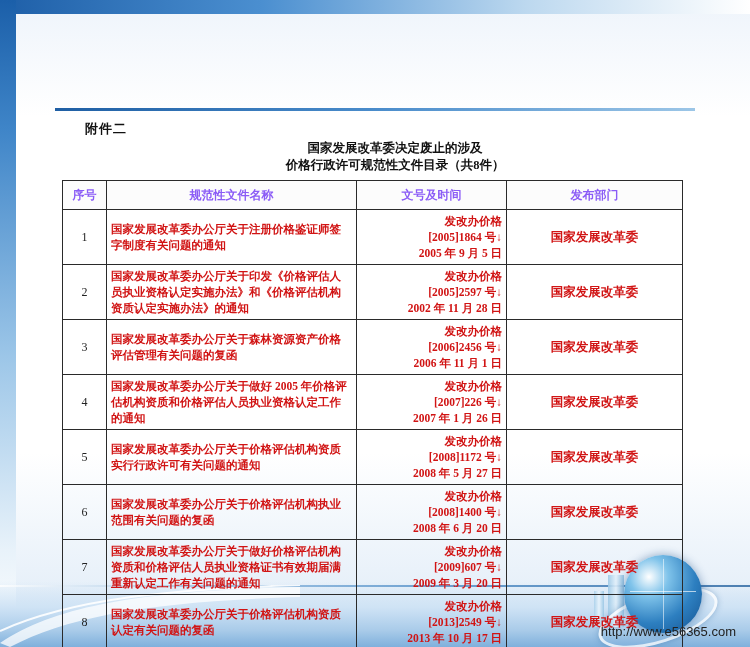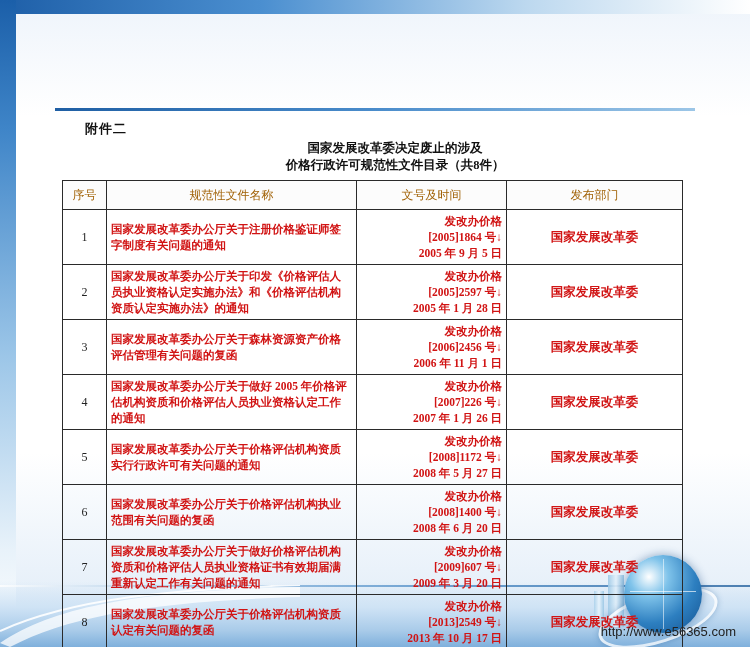--- a/index.html
+++ b/index.html
@@ -104,21 +104,21 @@
   table{
     border-collapse:collapse;width:620px;margin-top:6px;
     table-layout:fixed;
   }
   th,td{
     border:1px solid #2a2a2a;
     vertical-align:middle;
     padding:3px 4px;
   }
   thead th{
-    font-size:12px;font-weight:normal;color:#a16207;text-align:center;
+    font-size:12px;font-weight:bold;color:#8b5cf6;text-align:center;
     height:22px;
     background:#fcfcfc;
   }
   col.c1{width:44px;}
   col.c2{width:250px;}
   col.c3{width:150px;}
   col.c4{width:176px;}
   td.idx{
     text-align:center;font-size:12px;color:#222;
   }
@@ -201,21 +201,21 @@
             <div>2005 年 9 月 5 日</div>
           </td>
           <td class="dept">国家发展改革委</td>
         </tr>
         <tr>
           <td class="idx">2</td>
           <td class="name">国家发展改革委办公厅关于印发《价格评估人员执业资格认定实施办法》和《价格评估机构资质认定实施办法》的通知</td>
           <td class="num">
             <div>发改办价格</div>
             <div>[2005]2597 号↓</div>
-            <div>2005 年 1 月 28 日</div>
+            <div>2002 年 11 月 28 日</div>
           </td>
           <td class="dept">国家发展改革委</td>
         </tr>
         <tr>
           <td class="idx">3</td>
           <td class="name">国家发展改革委办公厅关于森林资源资产价格评估管理有关问题的复函</td>
           <td class="num">
             <div>发改办价格</div>
             <div>[2006]2456 号↓</div>
             <div>2006 年 11 月 1 日</div>

